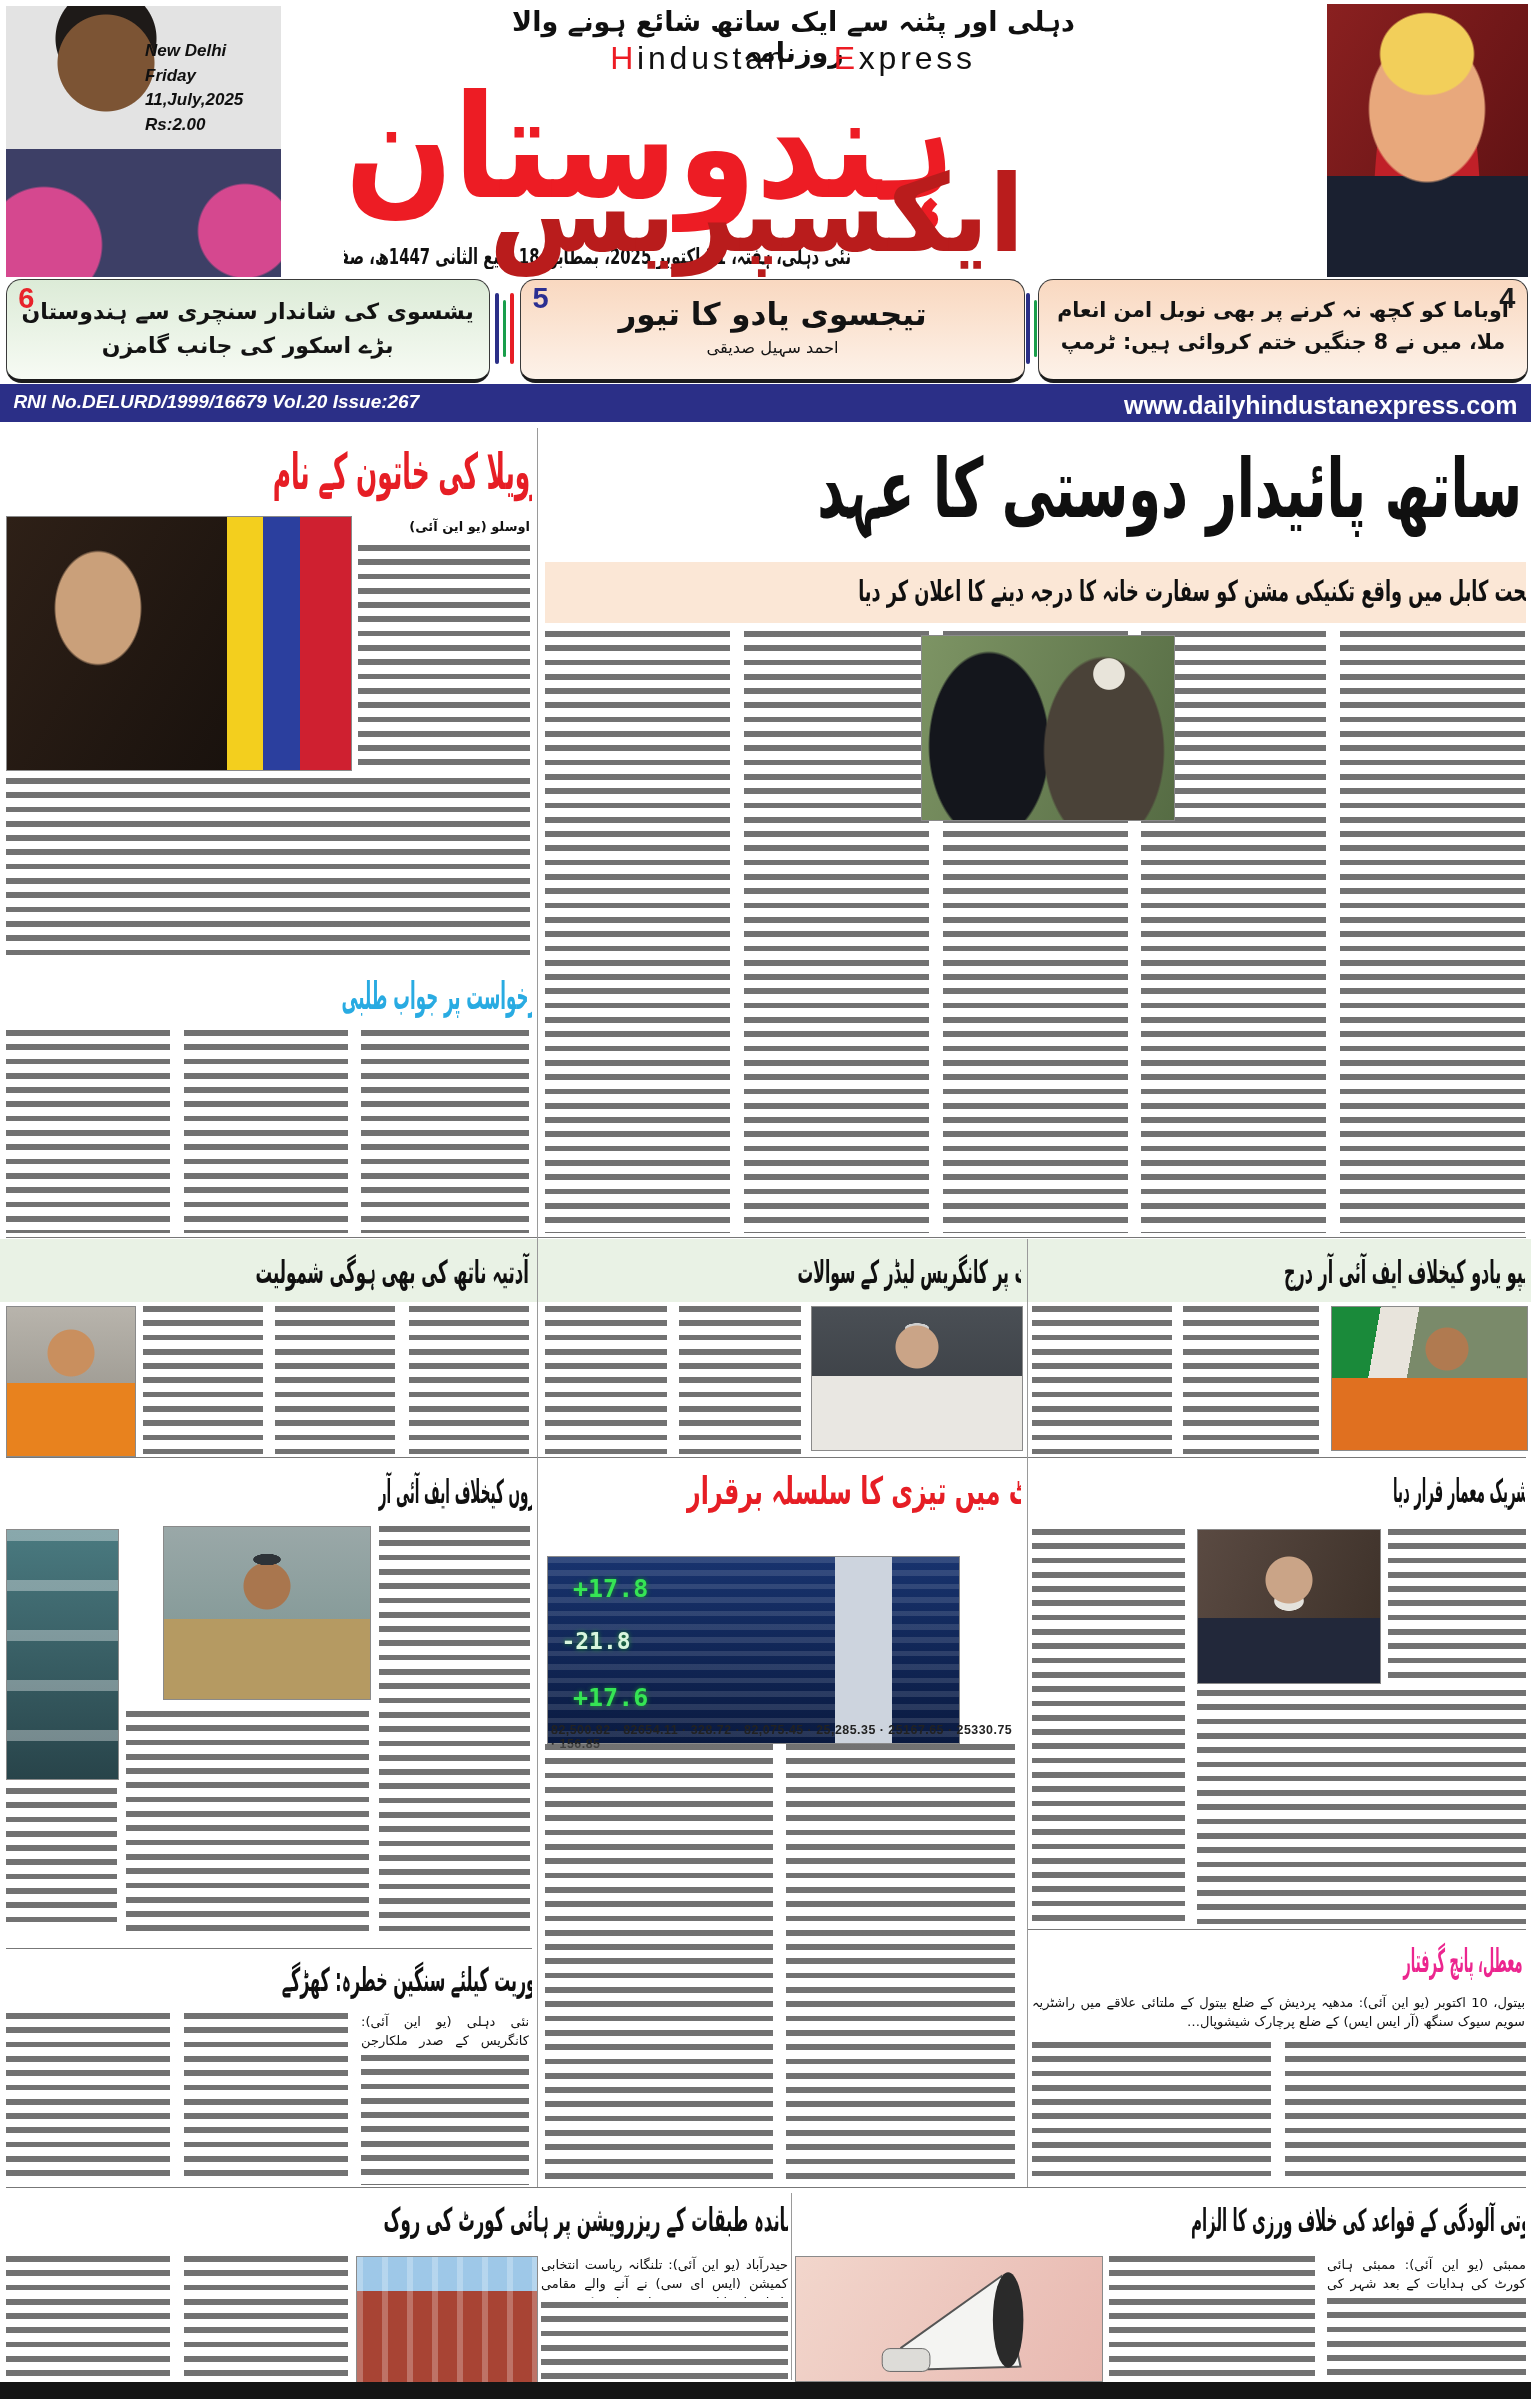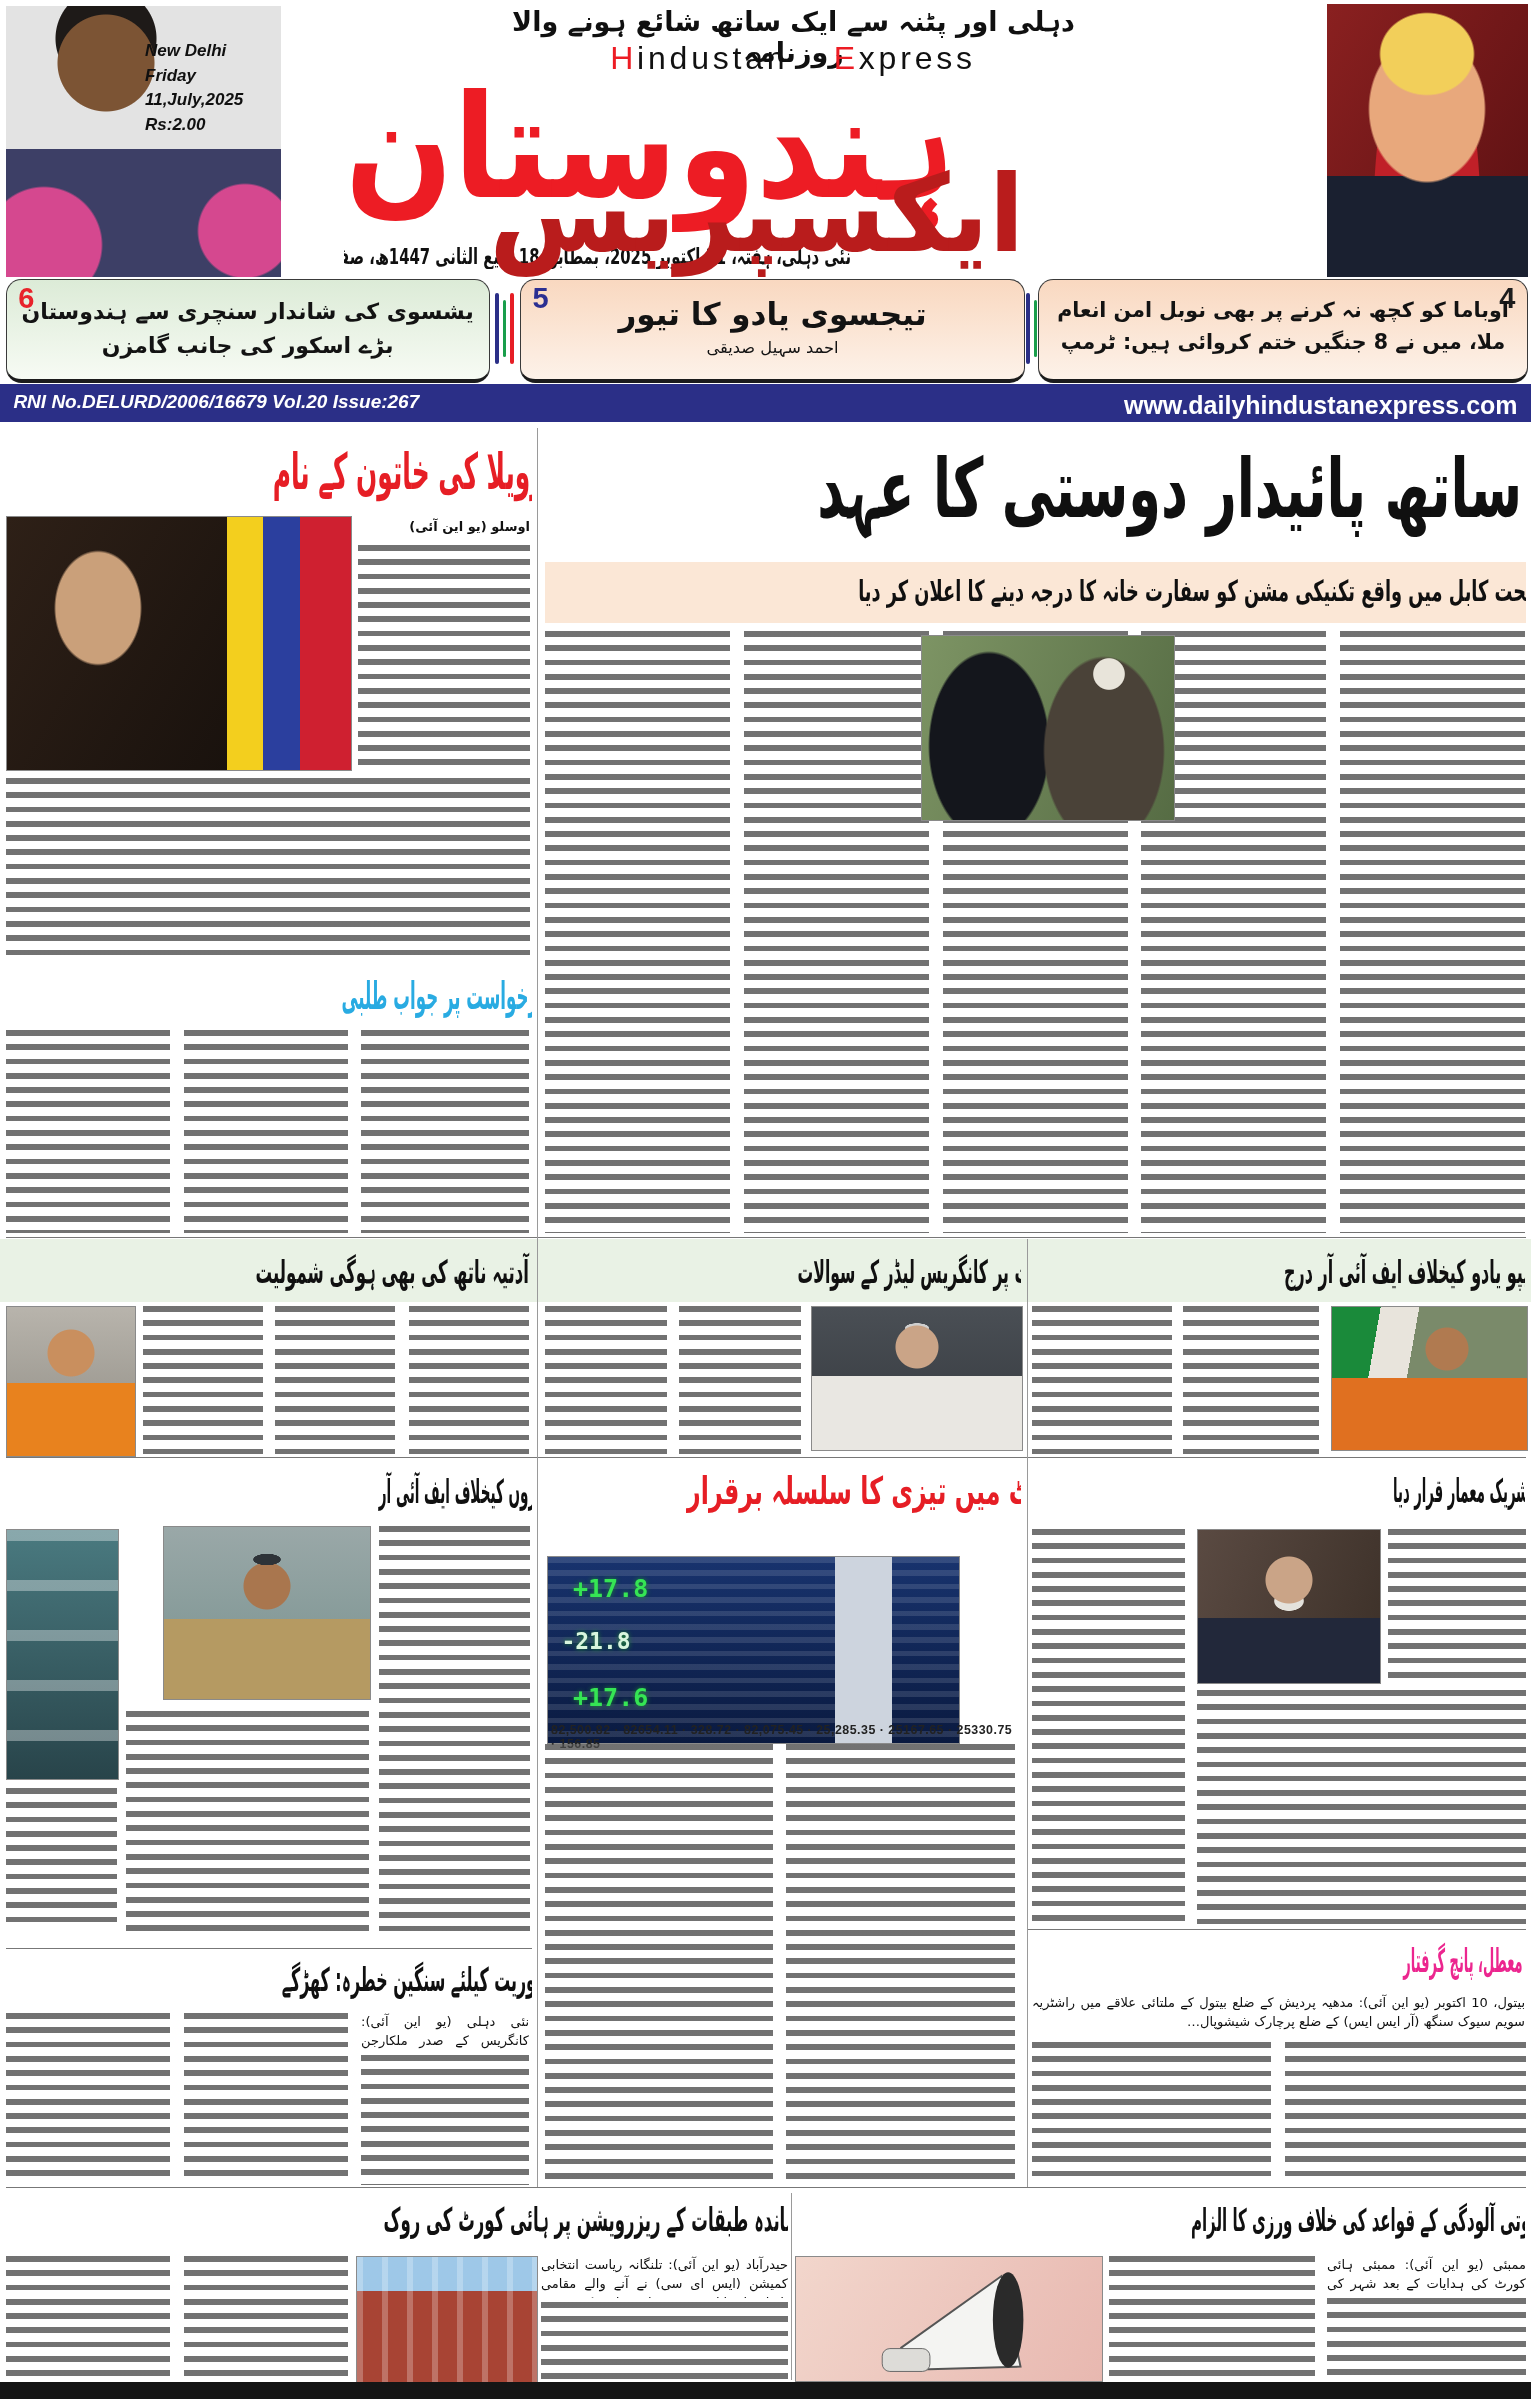--- a/index.html
+++ b/index.html
@@ -106,21 +106,21 @@
     <i style="background:#2b2f87;height:71px;"></i>
       <i style="background:#1a9e4b;height:57px;margin-top:6.7px;"></i>
       <i style="background:#e61e25;height:71px;"></i>
   </div>
   <div class="tbox peachbox" style="left:1038px;top:279px;width:488px;height:99px;">
     <span class="num" style="right:11.5px;color:#1c1c1c;">4</span>
     <div class="ttext ur" style="top:15.3px;font-size:20.6px;">اوباما کو کچھ نہ کرنے پر بھی نوبل امن انعام ملا، میں نے 8 جنگیں ختم کروائی ہیں: ٹرمپ</div>
   </div>
 
   <div class="infobar">
-    <span class="l">RNI No.DELURD/2006/16679 Vol.20 Issue:267</span>
+    <span class="l">RNI No.DELURD/1999/16679 Vol.20 Issue:267</span>
     <span class="r">www.dailyhindustanexpress.com</span>
   </div>
 
   <div class="abs fitbox" style="left:5.7px;top:432px;width:526px;height:82px;">
     <span class="fit ur hl hl-red" style="font-size: 50px; line-height: 80px; transform-origin: center center; transform: scaleX(0.497738);">امن کا نوبل انعام وینزویلا کی خاتون کے نام</span>
   </div>
   <div class="photo" style="left:5.7px;top:516px;width:344px;height:253px;
               background:
                radial-gradient(ellipse 38px 50px at 91px 91px,#caa07a 0 42px,transparent 44px),
                linear-gradient(to right,transparent 0 220px,#f3cf1e 220px 256px,#2b3f9e 256px 293px,#cf2030 293px 100%),

